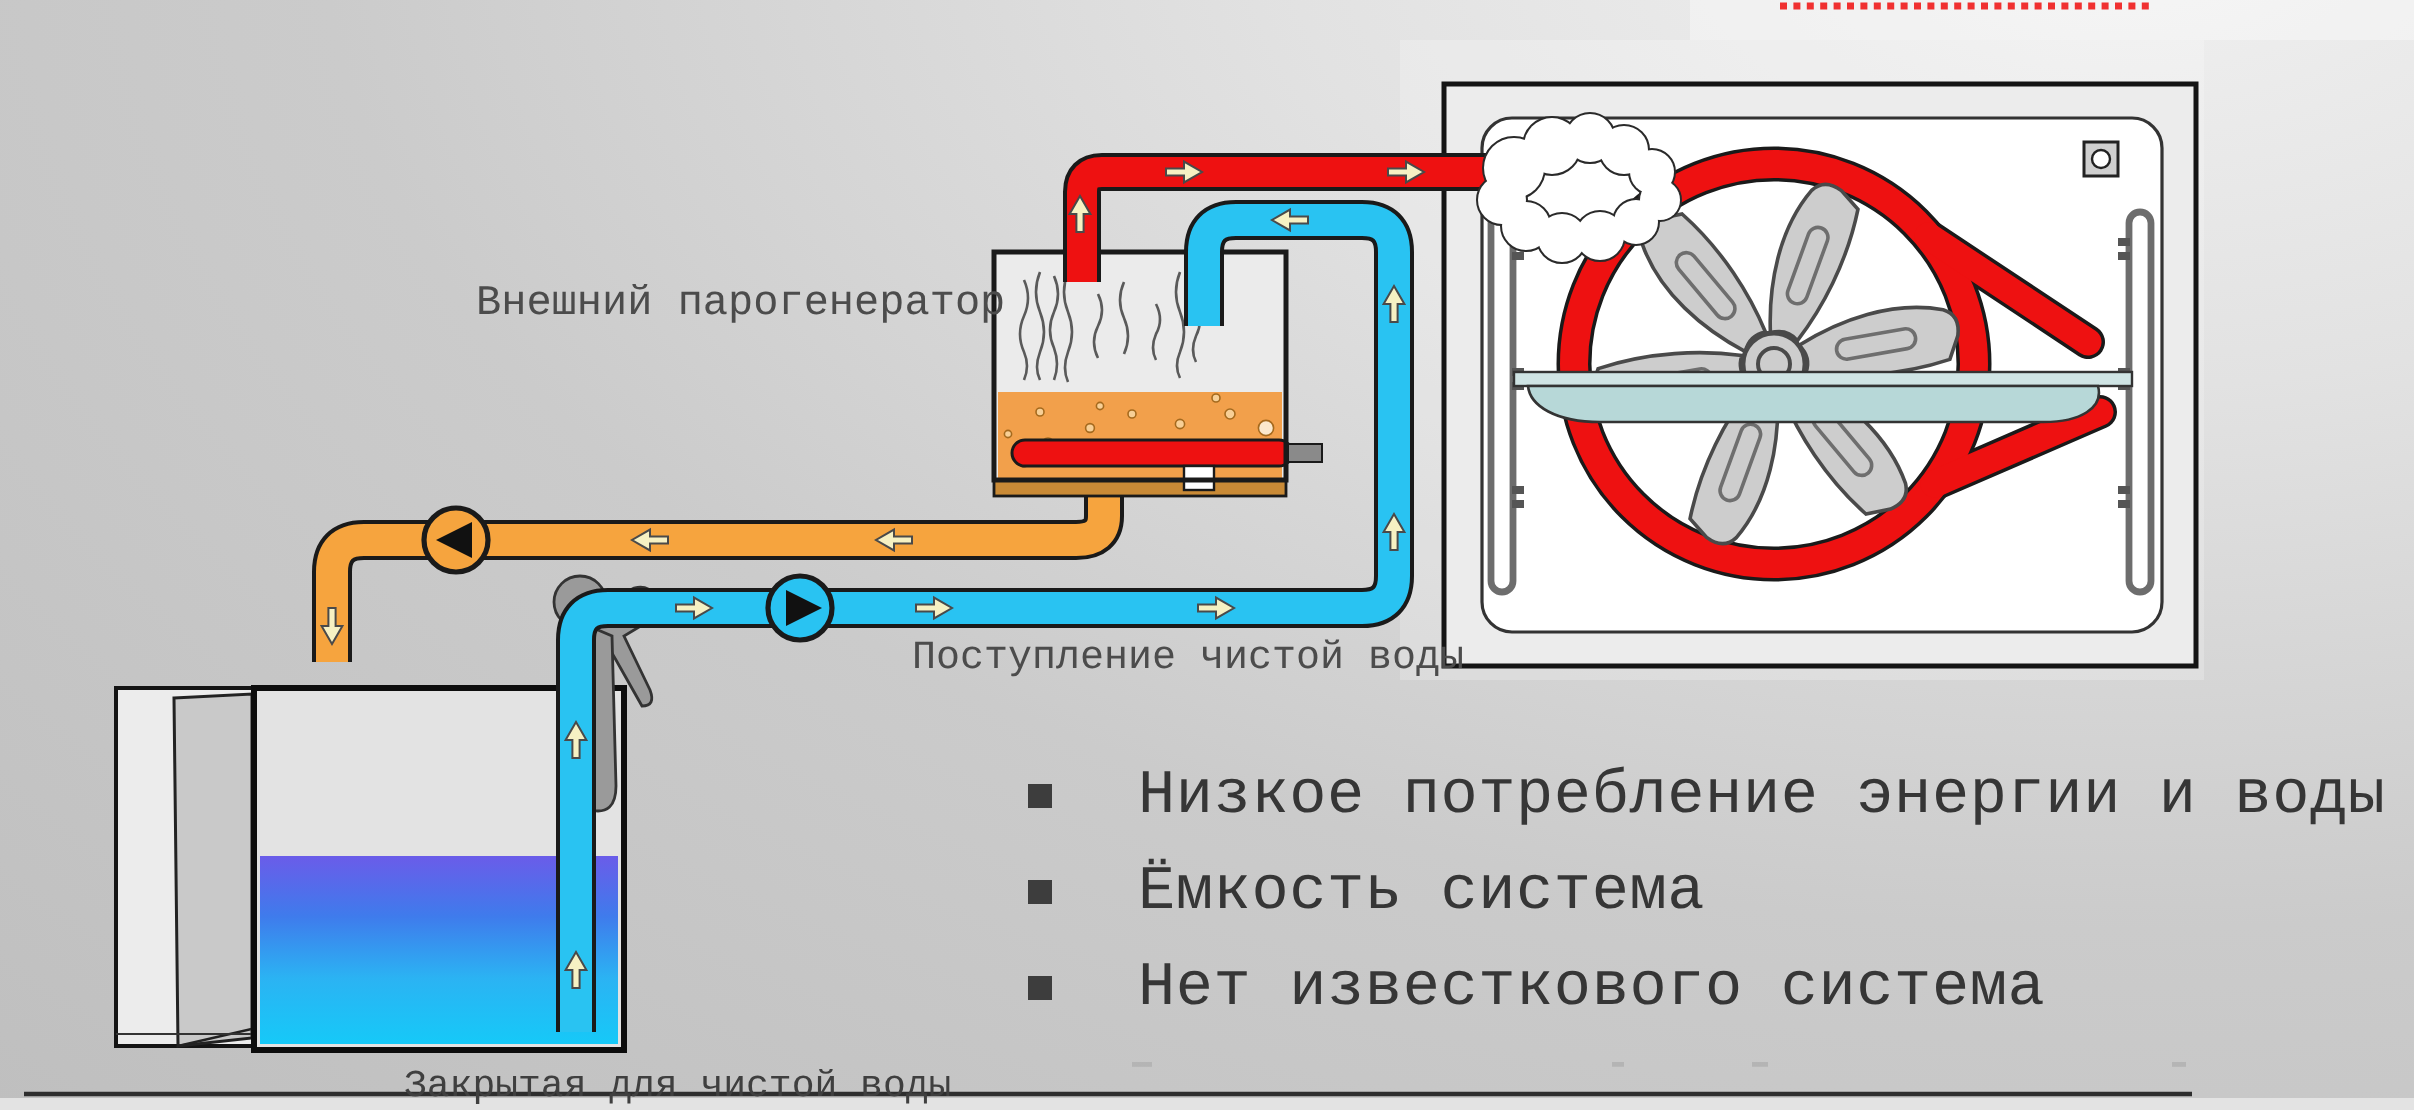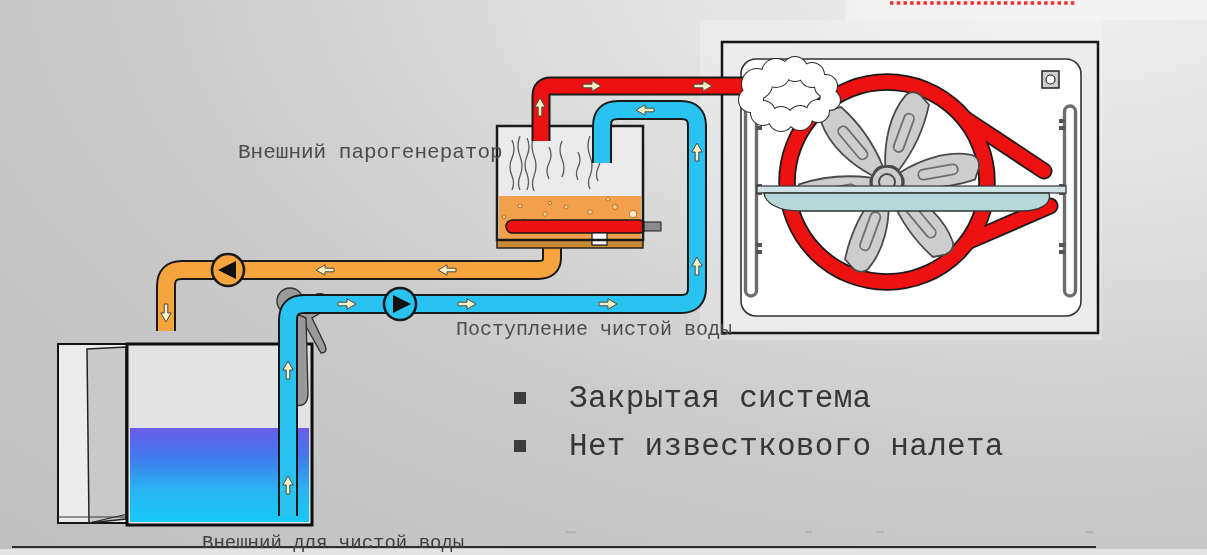--- a/index.html
+++ b/index.html
@@ -230,25 +230,29 @@
       <rect x="806" y="531" width="6" height="2.4"></rect>
       <rect x="876" y="531" width="8" height="2.4"></rect>
       <rect x="1086" y="531" width="7" height="2.4"></rect>
     </g>
 
     <line x1="12" y1="547" x2="1096" y2="547" stroke="#2e2e2e" stroke-width="2.2"></line>
   </svg>
 
   <div class="lbl" id="lbl-generator">Внешний парогенератор</div>
   <div class="lbl" id="lbl-inlet">Поступление чистой воды</div>
-  <div class="lbl" id="lbl-tank">Внешний для чистой воды</div>
+  <div class="lbl" id="lbl-tank">Закрытая для чистой воды</div>
 
   <ul id="bullet-list">
     <li class="bullet-row">
       <span class="bullet-sq"></span>
-      <span class="bullet-text">Закрытая система</span>
+      <span class="bullet-text">Низкое потребление энергии и воды</span>
     </li>
     <li class="bullet-row">
       <span class="bullet-sq"></span>
-      <span class="bullet-text">Нет известкового налета</span>
+      <span class="bullet-text">Ёмкость система</span>
+    </li>
+    <li class="bullet-row">
+      <span class="bullet-sq"></span>
+      <span class="bullet-text">Нет известкового система</span>
     </li>
   </ul>
 </div>
 
 </body></html>

